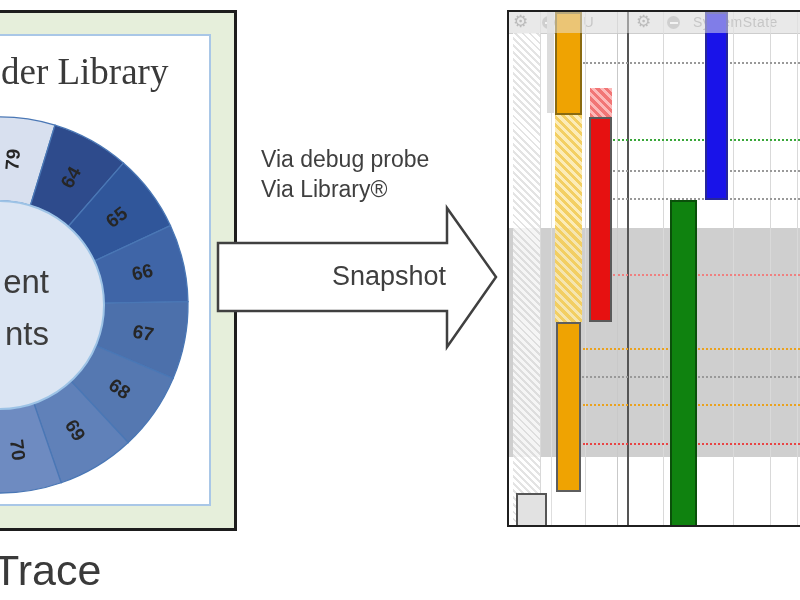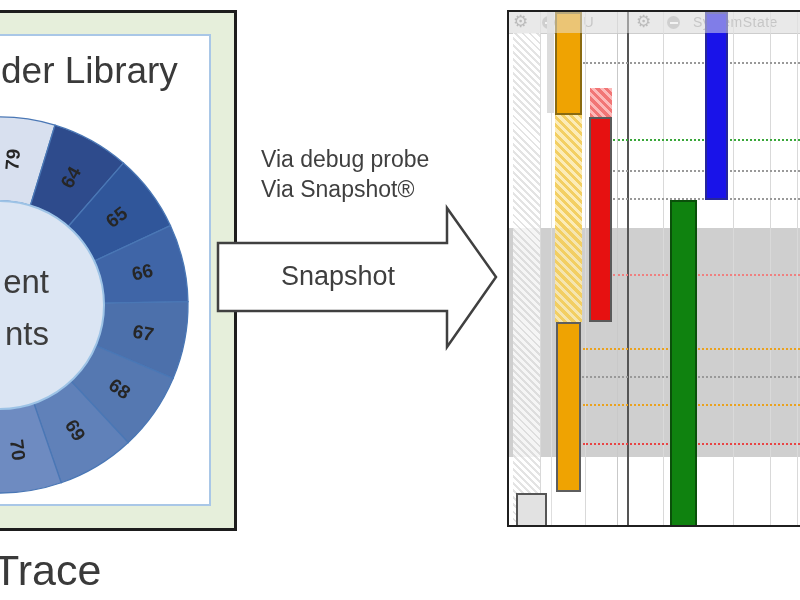--- a/index.html
+++ b/index.html
@@ -4,27 +4,27 @@
 <style>
   html,body{margin:0;padding:0;background:#fff;}
   #stage{position:relative;width:800px;height:600px;overflow:hidden;background:#fff;
          font-family:"Liberation Sans", sans-serif;}
   
   .device-box{position:absolute;left:-14px;top:10px;width:251px;height:521px;
               background:#e6efdb;border:3px solid #1d1d1d;box-sizing:border-box;z-index:1;}
   .device-inner{position:absolute;left:-20px;top:34px;width:231px;height:472px;
                 background:#ffffff;border:2px solid #a9c7e7;box-sizing:border-box;z-index:2;}
   .device-title{position:absolute;left:1px;top:50px;font-size:37px;color:#3a3a3a;
-                white-space:nowrap;z-index:3;}
+                white-space:nowrap;z-index:3;font-family:Liberation Serif, serif;}
   #ring-svg{position:absolute;left:-190px;top:115px;width:380px;height:380px;z-index:3;}
   .trace-word{position:absolute;left:-7px;top:546px;font-size:43px;color:#3a3a3a;z-index:2;}
   
   .caption{position:absolute;left:261px;font-size:23px;color:#3f3f3f;white-space:nowrap;z-index:6;}
   #arrow-svg{position:absolute;left:210px;top:200px;width:292px;height:152px;z-index:5;}
-  .arrow-label{position:absolute;left:230px;top:261px;width:216px;text-align:center;
+  .arrow-label{position:absolute;left:230px;top:261px;width:216px;text-align:right;
                font-size:27px;color:#3f3f3f;z-index:7;}
   
   .trace-panel{position:absolute;left:507px;top:10px;width:293px;height:517px;
                border:2px solid #1f1f1f;border-right:none;box-sizing:border-box;
                background:#ffffff;overflow:hidden;z-index:4;}
   .tp-header{position:absolute;left:0;top:0;width:100%;height:21px;background:#eaeaea;
              border-bottom:1px solid #cdcdcd;z-index:1;}
   .hdr-item{position:absolute;top:0;height:21px;z-index:2;}
   .gear{position:absolute;top:-1px;font-size:17px;color:#8f8f8f;line-height:21px;}
   .minus{position:absolute;top:4px;width:13px;height:13px;border-radius:50%;background:#b7b7b7;}
@@ -71,21 +71,21 @@
       <path d="M -184.55 -35.87 A 188 188 0 0 1 -154.00 -107.83 L -85.19 -59.65 A 104 104 0 0 0 -102.09 -19.84 Z" fill="#bac6e4" stroke="#4a77b5" stroke-width="1.3"></path>
       <path d="M -154.00 -107.83 A 188 188 0 0 1 -96.83 -161.15 L -53.56 -89.15 A 104 104 0 0 0 -85.19 -59.65 Z" fill="#c9d1ea" stroke="#4a77b5" stroke-width="1.3"></path>
       <path d="M -96.83 -161.15 A 188 188 0 0 1 -22.91 -186.60 L -12.67 -103.22 A 104 104 0 0 0 -53.56 -89.15 Z" fill="#d8dcf0" stroke="#4a77b5" stroke-width="1.3"></path>
       <circle cx="0" cy="0" r="104" fill="#dbe5f3" stroke="#9dc3e6" stroke-width="2"></circle>
       <text x="49" y="-12" text-anchor="end" font-size="33" fill="#3c3c3c">ent</text>
       <text x="49" y="40" text-anchor="end" font-size="33" fill="#3c3c3c">nts</text>
     </svg>
   <div class="trace-word">Trace</div>
 
   <div class="caption" style="top:146px">Via debug probe</div>
-  <div class="caption" style="top:176px">Via Snapshot®</div>
+  <div class="caption" style="top:176px">Via Library®</div>
   <svg id="arrow-svg" viewBox="210 200 292 152">
     <polygon points="218,243 447,243 447,208 496,277 447,347 447,311 218,311" fill="#ffffff" stroke="#404040" stroke-width="2.5" stroke-linejoin="miter"></polygon>
   </svg>
   <div class="arrow-label">Snapshot</div>
 
   <div class="trace-panel">
     <div class="tp-header"></div>
 
     <div class="hdr-item">
       <span class="gear" style="left:4px">⚙</span>

